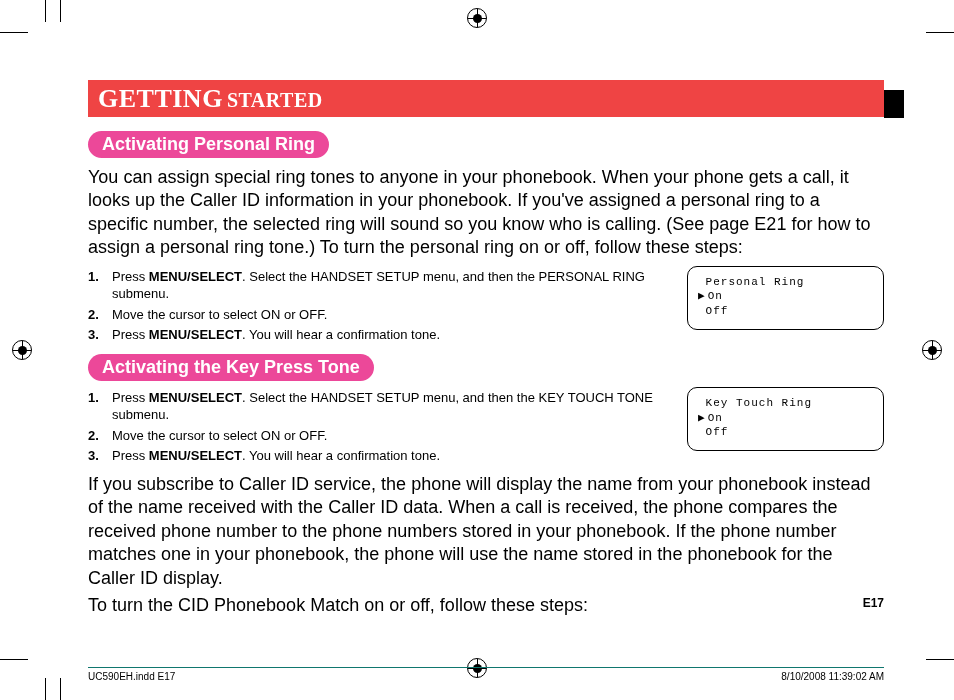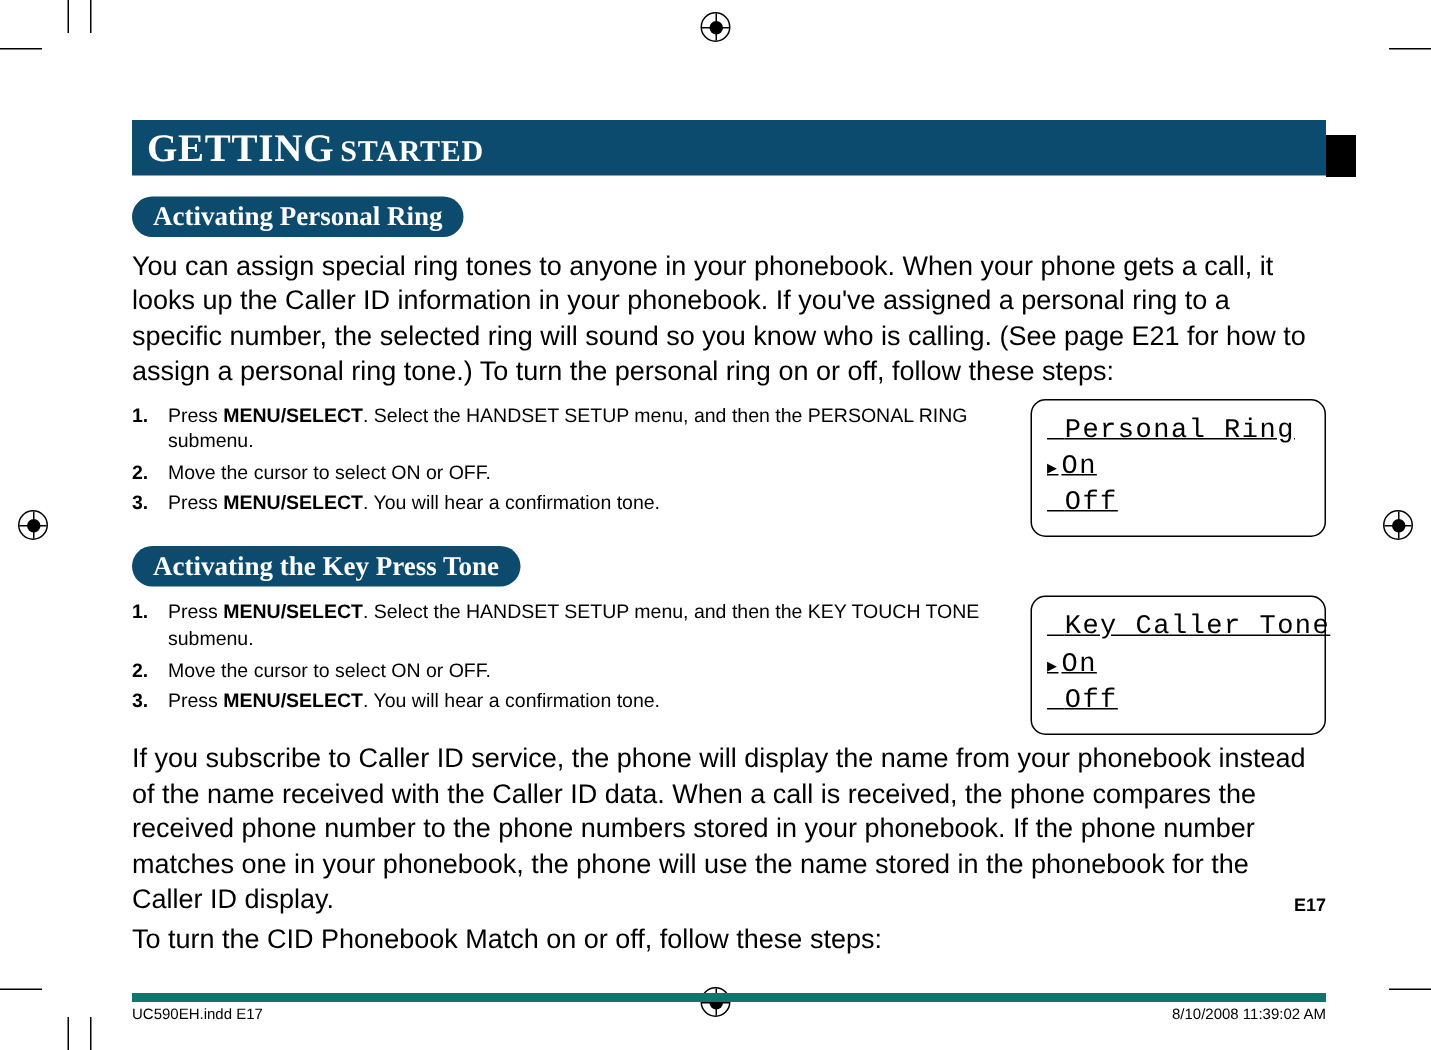--- a/index.html
+++ b/index.html
@@ -31,36 +31,36 @@
     width: 9px; height: 9px; background: #000; border-radius: 50%;
   }
   .black-tab {
     position: absolute; right: 50px; top: 90px; width: 20px; height: 28px; background: #000;
   }
   .page {
     position: absolute;
     left: 88px; right: 70px; top: 80px; bottom: 70px;
   }
   .title-bar {
-    background: #0c4a6e;
+    background: #ef4444;
     color: #fff;
     padding: 4px 10px 3px 10px;
     font-family: "Times New Roman", serif;
     font-weight: bold;
     margin-bottom: 8px;
   }
   .title-bar .getting { font-size: 26px; letter-spacing: 0.5px; }
   .title-bar .started { font-size: 20px; letter-spacing: 0.5px; }
   .pill {
     display: inline-block;
-    background: #0c4a6e;
+    background: #ec4899;
     color: #fff;
     border-radius: 14px;
     padding: 3px 14px 3px 14px;
-    font-family: Liberation Serif, serif;
+    font-family: Liberation Sans, sans-serif;
     font-weight: bold;
     font-size: 18px;
     margin: 6px 0 4px 0;
   }
   .body-text {
     font-size: 18px;
     line-height: 1.3;
     margin: 4px 0;
   }
   .row { display: flex; gap: 18px; align-items: flex-start; }
@@ -82,40 +82,39 @@
     width: 24px;
     flex-shrink: 0;
   }
   ol.steps li .txt { flex: 1; }
   .lcd {
     border: 1.5px solid #000;
     border-radius: 10px;
     width: 175px;
     padding: 8px 10px 10px 10px;
     font-family: "Courier New", monospace;
-    font-size: 18px;
+    font-size: 11px;
     line-height: 1.35;
     letter-spacing: 1px;
     margin-top: 2px;
     flex-shrink: 0;
-    text-decoration: underline;
   }
   .lcd .line { white-space: pre; }
   .lcd .cursor::before { content: "▶"; font-size: 11px; margin-right: 2px; }
   .pagenum {
     position: absolute;
     left: 0; right: 0; bottom: 20px;
     text-align: right;
     font-weight: bold;
     font-size: 12px;
   }
   .footer {
     position: absolute;
     left: 88px; right: 70px; bottom: 18px;
-    border-top: 6px solid #0f766e;
+    border-top: 1px solid #0f766e;
     font-size: 10px;
     display: flex; justify-content: space-between;
     padding-top: 3px;
   }
   .bold { font-weight: bold; }
 </style>
 </head>
 <body>
 
 <div class="crop-h" style="left:0;top:32px;width:28px"></div>
@@ -192,21 +191,21 @@
             <span class="num">2.</span>
             <span class="txt"><span>Move the cursor to select ON or OFF.</span></span>
           </li>
         <li>
             <span class="num">3.</span>
             <span class="txt"><span>Press </span><span class="bold">MENU/SELECT</span><span>. You will hear a confirmation tone.</span></span>
           </li>
       </ol>
     </div>
     <div class="lcd">
-      <div class="line">&nbsp;<span>Key Caller Tone</span></div>
+      <div class="line">&nbsp;<span>Key Touch Ring</span></div>
       <div class="line"><span class="cursor"></span><span>On</span></div>
       <div class="line">&nbsp;<span>Off</span></div>
     </div>
   </div>
 
   
   <div class="body-text">If you subscribe to Caller ID service, the phone will display the name from your phonebook instead of the name received with the Caller ID data. When a call is received, the phone compares the received phone number to the phone numbers stored in your phonebook. If the phone number matches one in your phonebook, the phone will use the name stored in the phonebook for the Caller ID display.</div>
   <div class="body-text">To turn the CID Phonebook Match on or off, follow these steps:</div>
 
   <div class="pagenum">E17</div>

